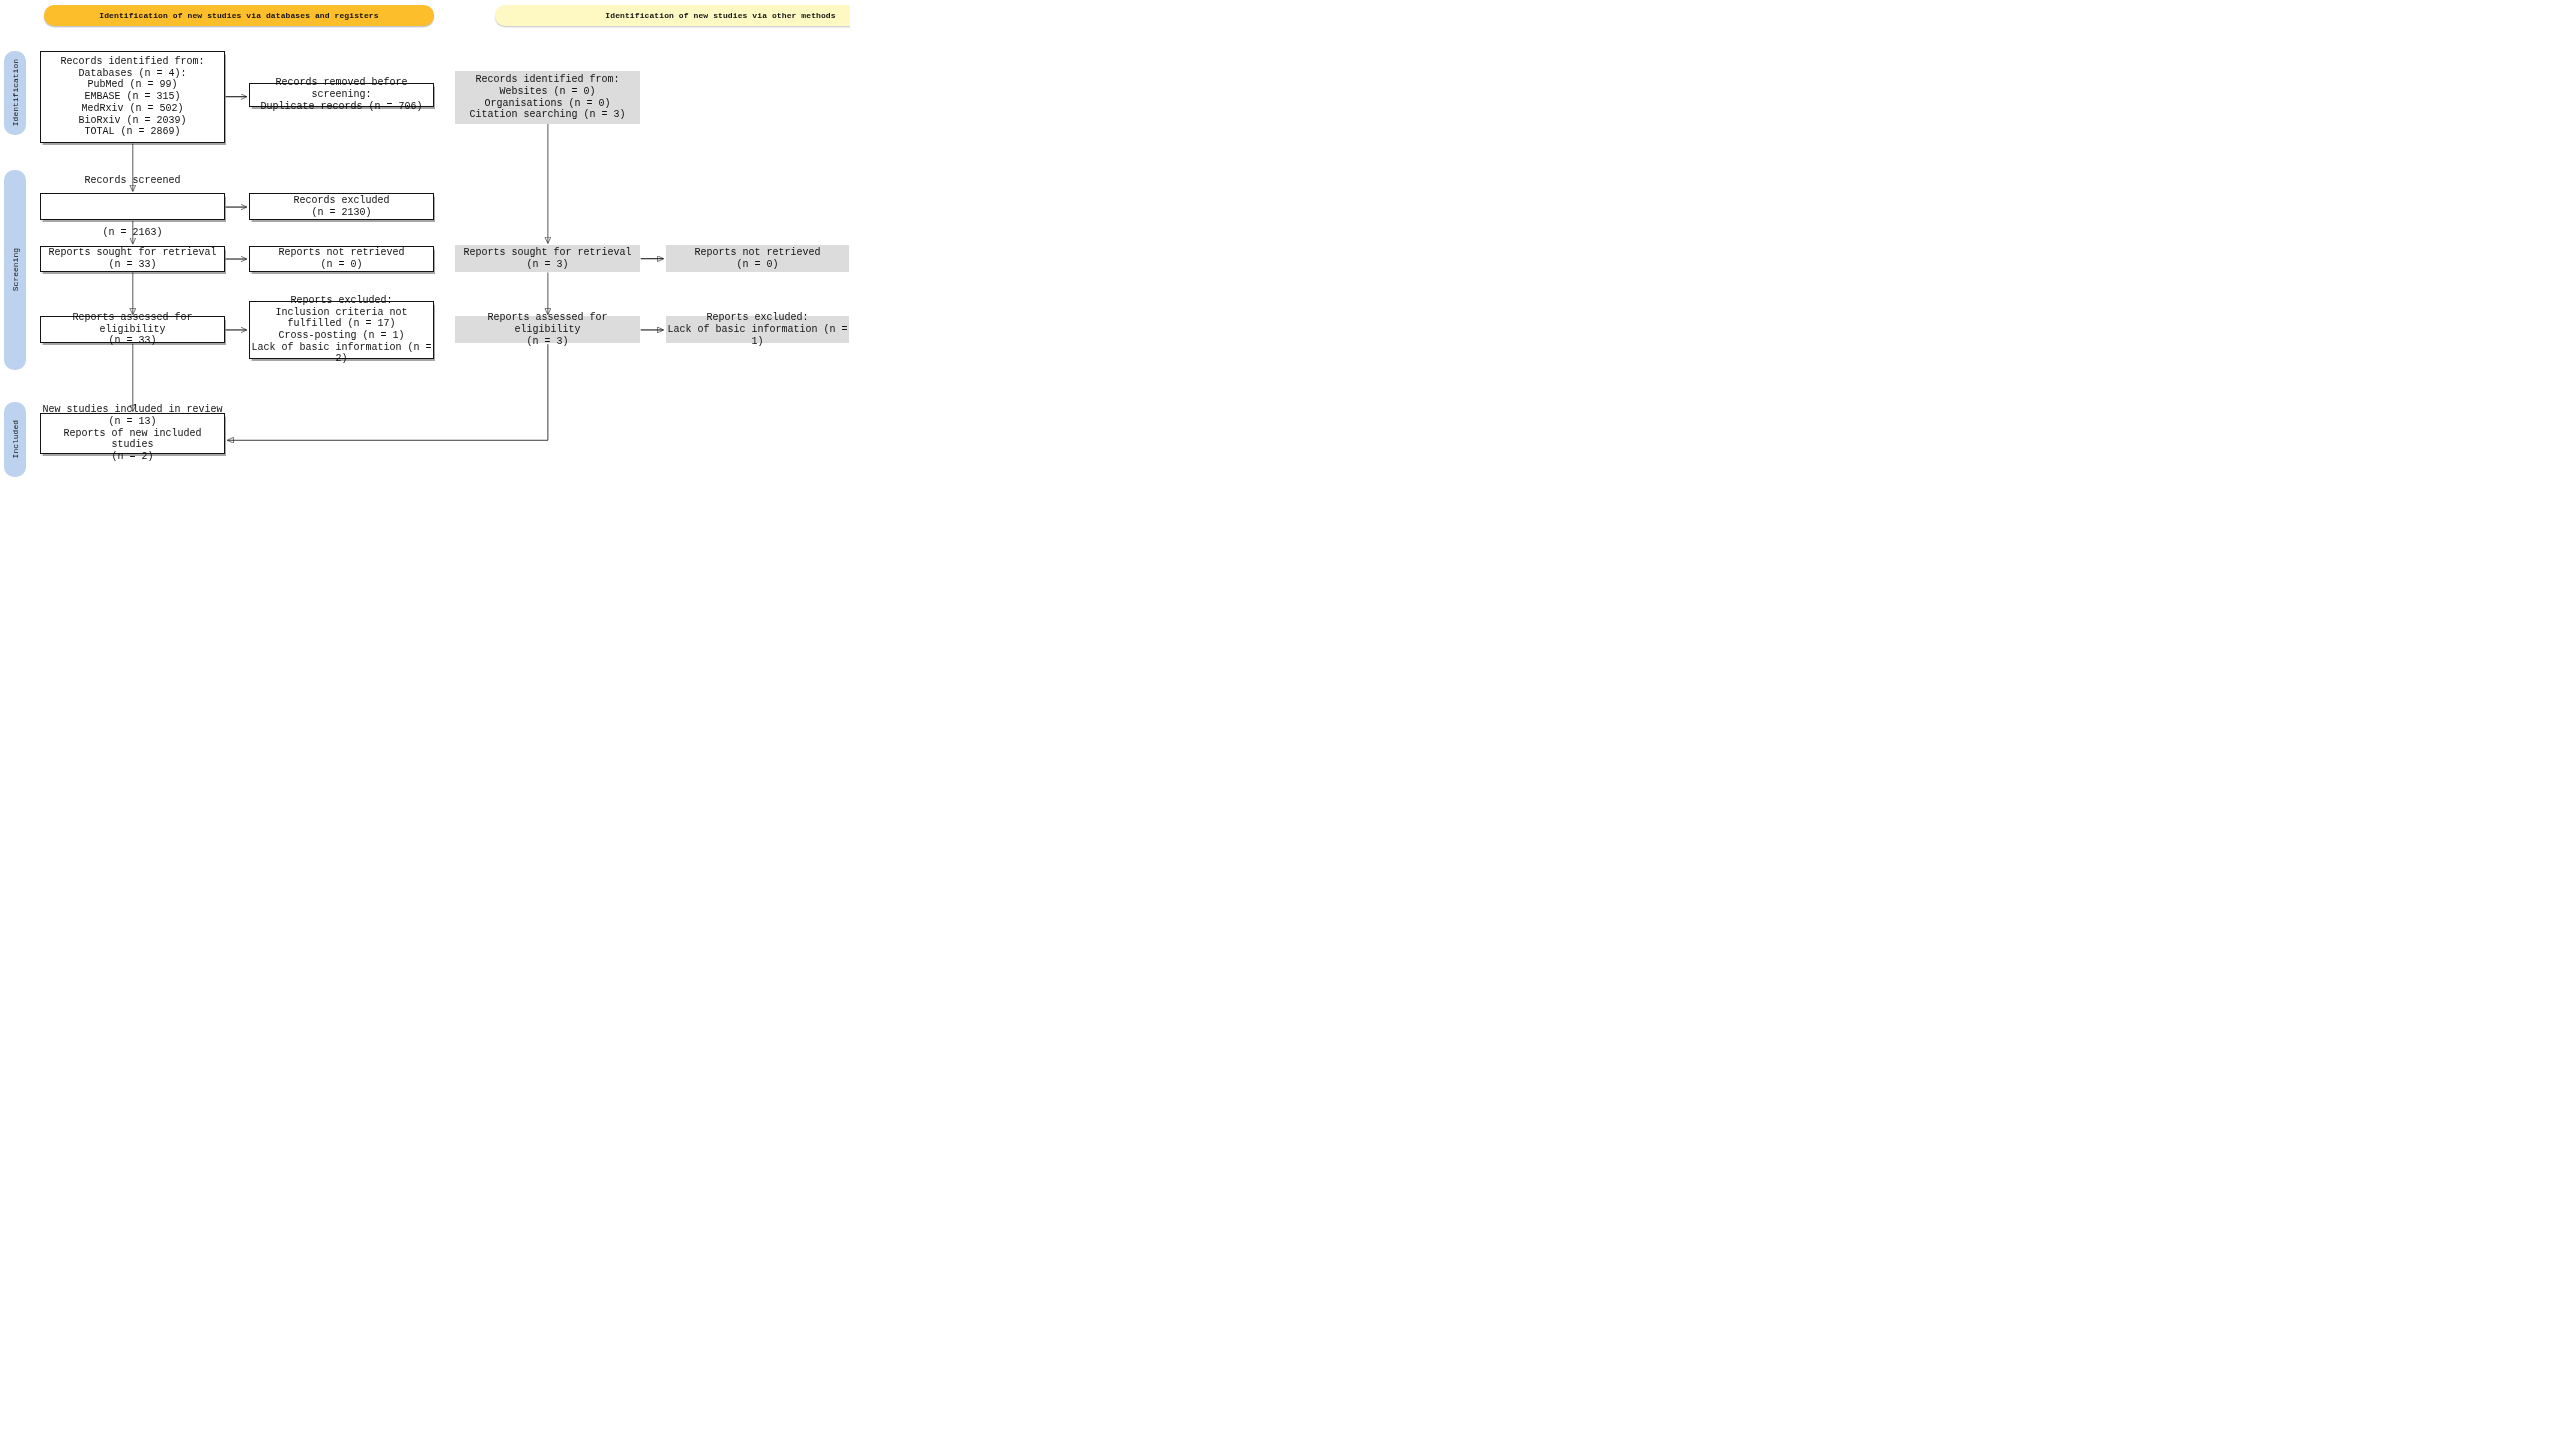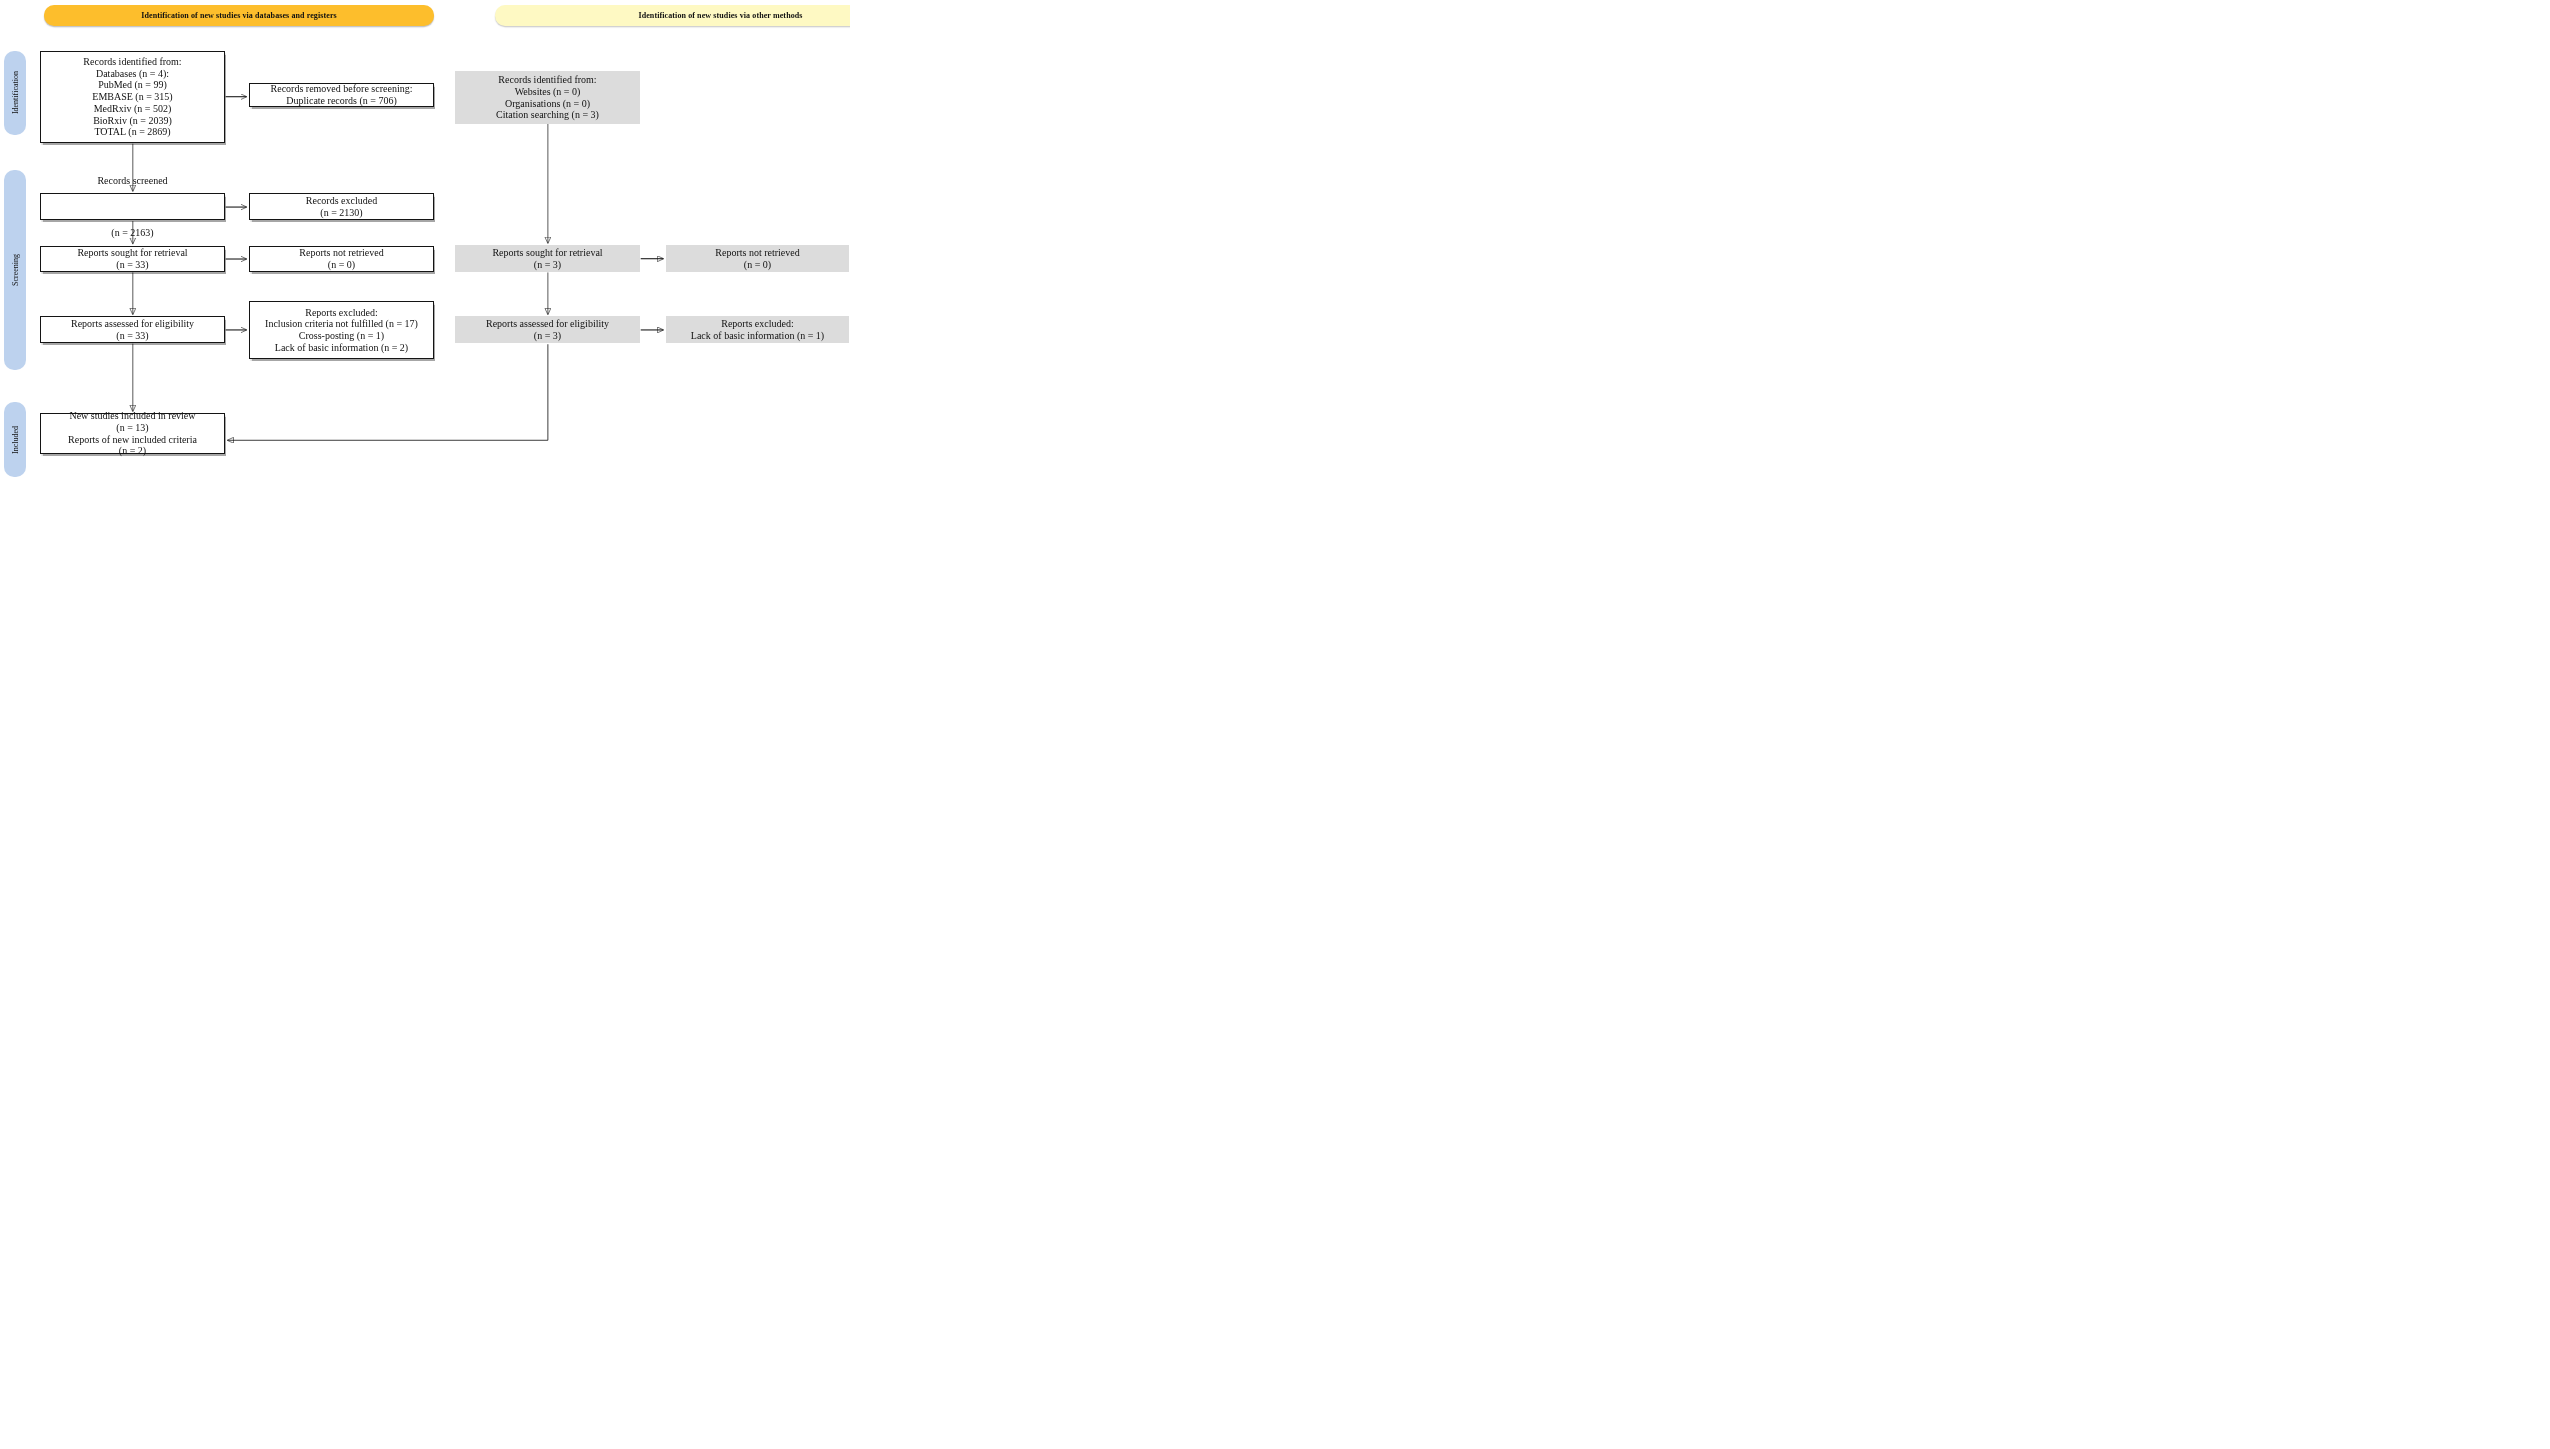--- a/index.html
+++ b/index.html
@@ -1,20 +1,20 @@
 <!DOCTYPE html>
 <html style="font-size:9.3px"><head>
 <meta charset="utf-8">
 <style>
   html,body{margin:0;padding:0;background:#ffffff;}
   .canvas{
     position:relative;
     width:850px;height:483px;
     background:#ffffff;
-    font-family:Liberation Serif, serif;
+    font-family:Liberation Mono, monospace;
     color:#111;
     overflow:hidden;
   }
   .banner{
     position:absolute;height:21px;border-radius:10px;
     display:flex;align-items:center;justify-content:center;
     font-size:8px;font-weight:bold;letter-spacing:0.1px;
   }
   .banner-orange{left:44px;top:4.7px;width:390px;background:#FDBE2C;box-shadow:0 1.2px 1.2px rgba(0,0,0,.25);}
   .banner-gray{left:467px;top:4.7px;width:451px;background:#fef9c3;box-shadow:0 1.2px 1.2px rgba(0,0,0,.2);margin-left:28px;}
@@ -129,21 +129,21 @@
   <div class="node node-white col2" style="top:301px;height:58px;">
     <div>Reports excluded:</div>
     <div>Inclusion criteria not fulfilled (n = 17)</div>
     <div>Cross-posting (n = 1)</div>
     <div>Lack of basic information (n = 2)</div>
   </div>
 
   <div class="node node-white col1" style="top:413px;height:41px;">
     <div>New studies included in review</div>
     <div>(n = 13)</div>
-    <div>Reports of new included criteria</div>
+    <div>Reports of new included studies</div>
     <div>(n = 2)</div>
   </div>
 
   <div class="node node-gray col3" style="top:71px;height:53px;">
     <div>Records identified from:</div>
     <div>Websites (n = 0)</div>
     <div>Organisations (n = 0)</div>
     <div>Citation searching (n = 3)</div>
   </div>
 

